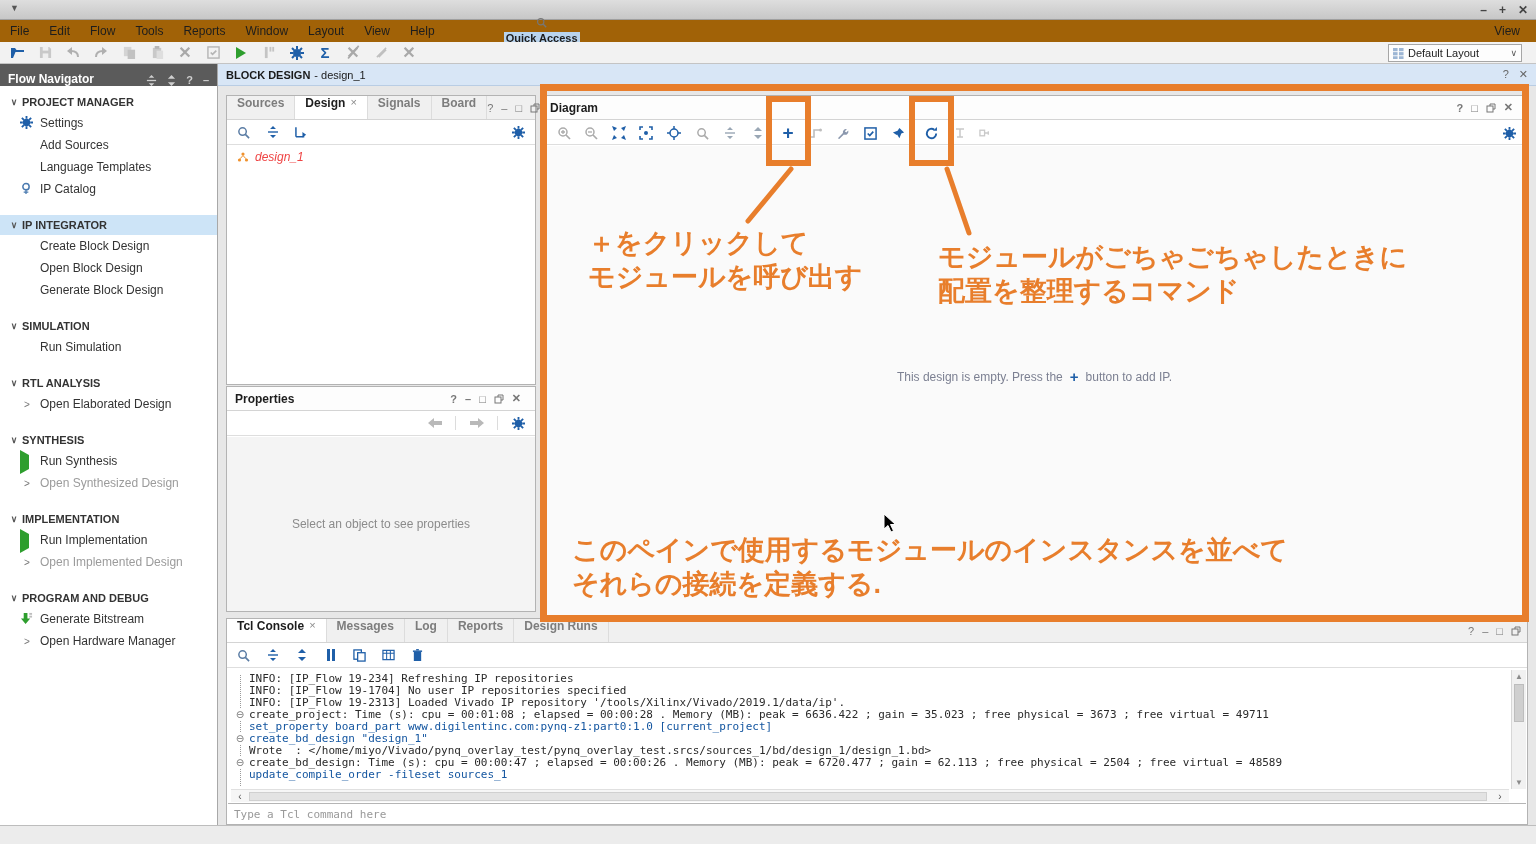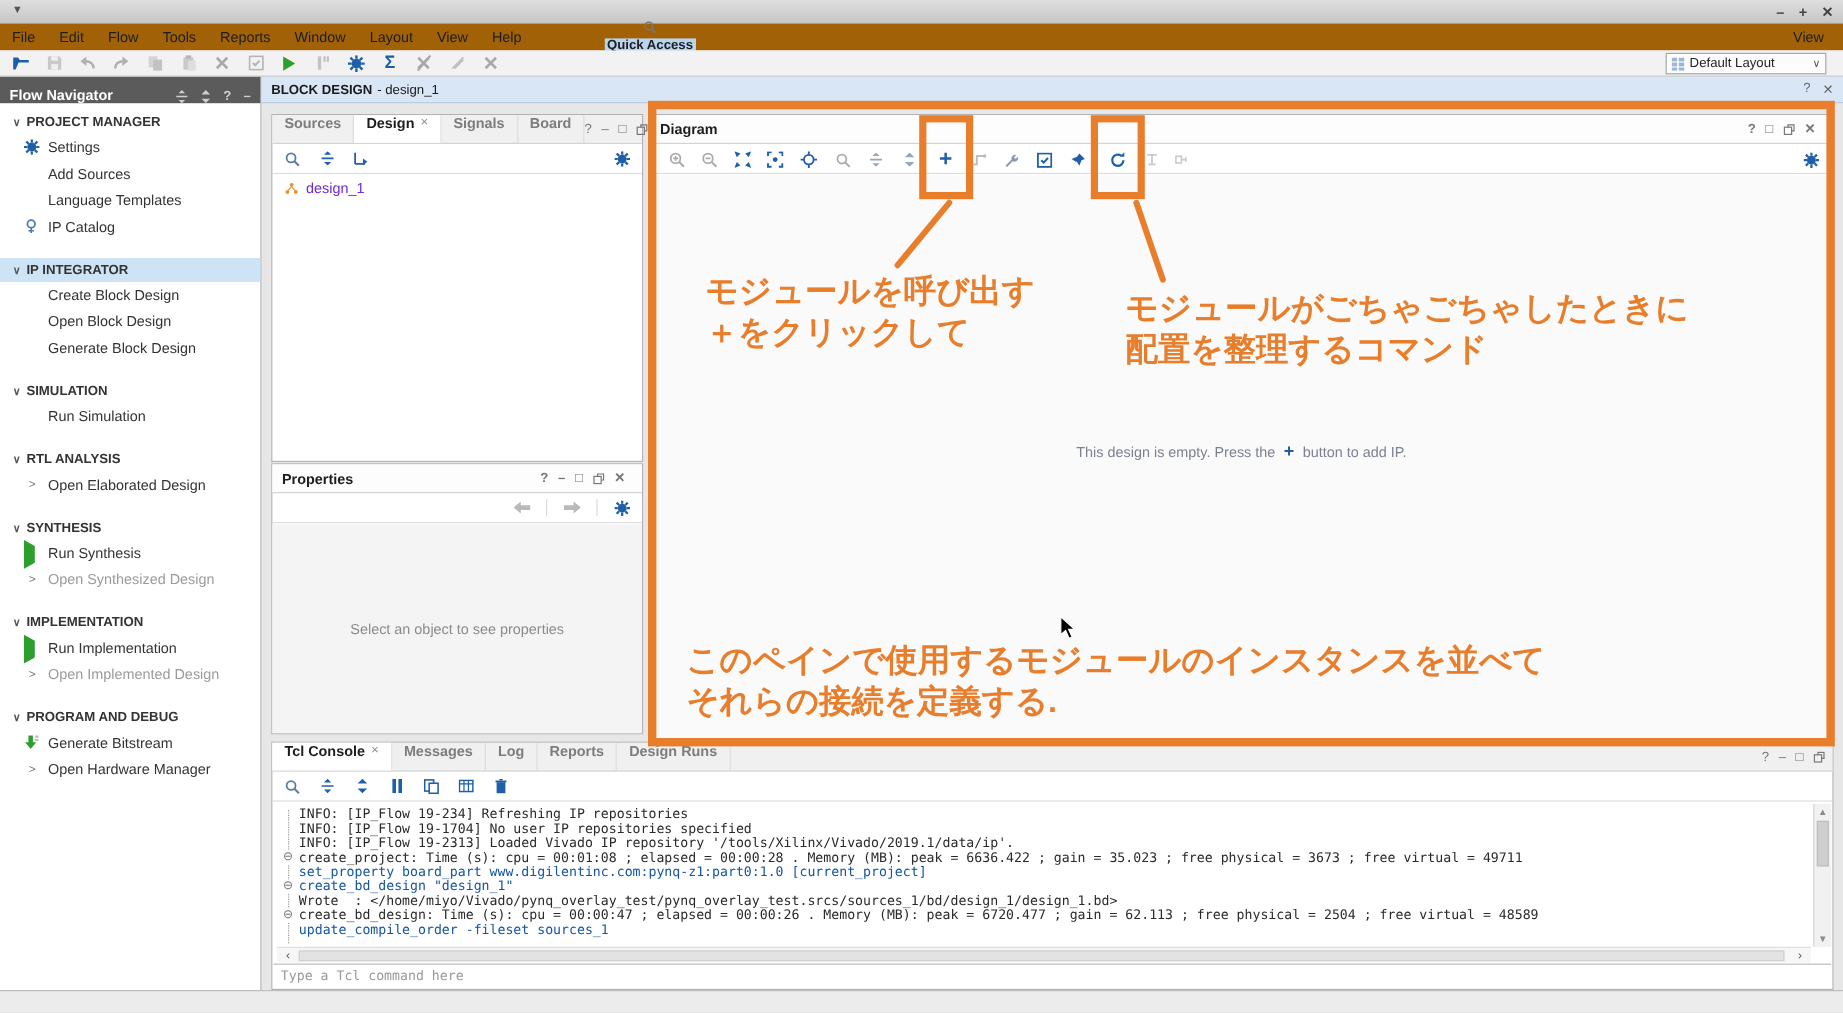--- a/index.html
+++ b/index.html
@@ -69,21 +69,21 @@
   .panel-tabs .hdr-icons, .panel-title .hdr-icons { margin-left:auto; display:flex; gap:8px; align-items:center;
     color:#777; font-size:11px; padding-right:6px; }
   .panel-title { height:24px; border-bottom:1px solid #d4d4d4; display:flex; align-items:center;
     padding:0 8px; font-size:12px; font-weight:bold; color:#1d1d1d; background:#fdfdfd; }
   .panel-toolbar { height:25px; border-bottom:1px solid #dedede; display:flex; align-items:center;
     padding:0 8px; gap:12px; }
   .pt-icon { width:17px; height:17px; display:flex; align-items:center; justify-content:center; }
   .pt-right { margin-left:auto; display:flex; gap:12px; align-items:center; }
 
   
-  .tree-row { display:flex; align-items:center; gap:6px; padding:5px 0 0 10px; font-size:12px; color:#6d28d9; }
+  .tree-row { display:flex; align-items:center; gap:6px; padding:5px 0 0 10px; font-size:12px; color:#ef4444;font-style:italic; }
 
   
   #properties-body { position:absolute; left:0; right:0; top:50px; bottom:0; background:#f4f4f4;
     display:flex; align-items:center; justify-content:center; font-size:12px; color:#8b8b8b; }
 
   
   #diagram-canvas { position:absolute; left:0; right:0; top:50px; bottom:0; background:#fafafa; }
   #diagram-empty { position:absolute; left:0; right:0; top:222px; text-align:center; font-size:12px;
     color:#7c8092; display:flex; align-items:center; justify-content:center; gap:7px; }
   #diagram-empty .plus { color:#1f5fa8; font-weight:bold; font-size:15px; }
@@ -727,22 +727,22 @@
 
 <div id="anno-layer">
   <div class="anno-box" id="anno-frame"></div>
   <div class="anno-box" style="left:766px; top:96px; width:45px; height:70px;"></div>
   <div class="anno-box" style="left:909px; top:96px; width:45px; height:70px;"></div>
   <svg width="1536" height="844" style="position:absolute; left:0; top:0;">
     <line x1="791" y1="169" x2="748" y2="221" stroke="#e87e2c" stroke-width="5" stroke-linecap="round"></line>
     <line x1="947" y1="169" x2="969" y2="233" stroke="#e87e2c" stroke-width="5" stroke-linecap="round"></line>
   </svg>
   <div class="anno-text" style="left:588px; top:226px;">
+    <div>＋をクリックして</div>
     <div>モジュールを呼び出す</div>
-    <div>＋をクリックして</div>
   </div>
   <div class="anno-text" style="left:938px; top:240px;">
     <div>モジュールがごちゃごちゃしたときに</div>
     <div>配置を整理するコマンド</div>
   </div>
   <div class="anno-text" style="left:572px; top:533px;">
     <div>このペインで使用するモジュールのインスタンスを並べて</div>
     <div>それらの接続を定義する.</div>
   </div>
   <svg width="16" height="20" style="position:absolute; left:883px; top:513px;">

